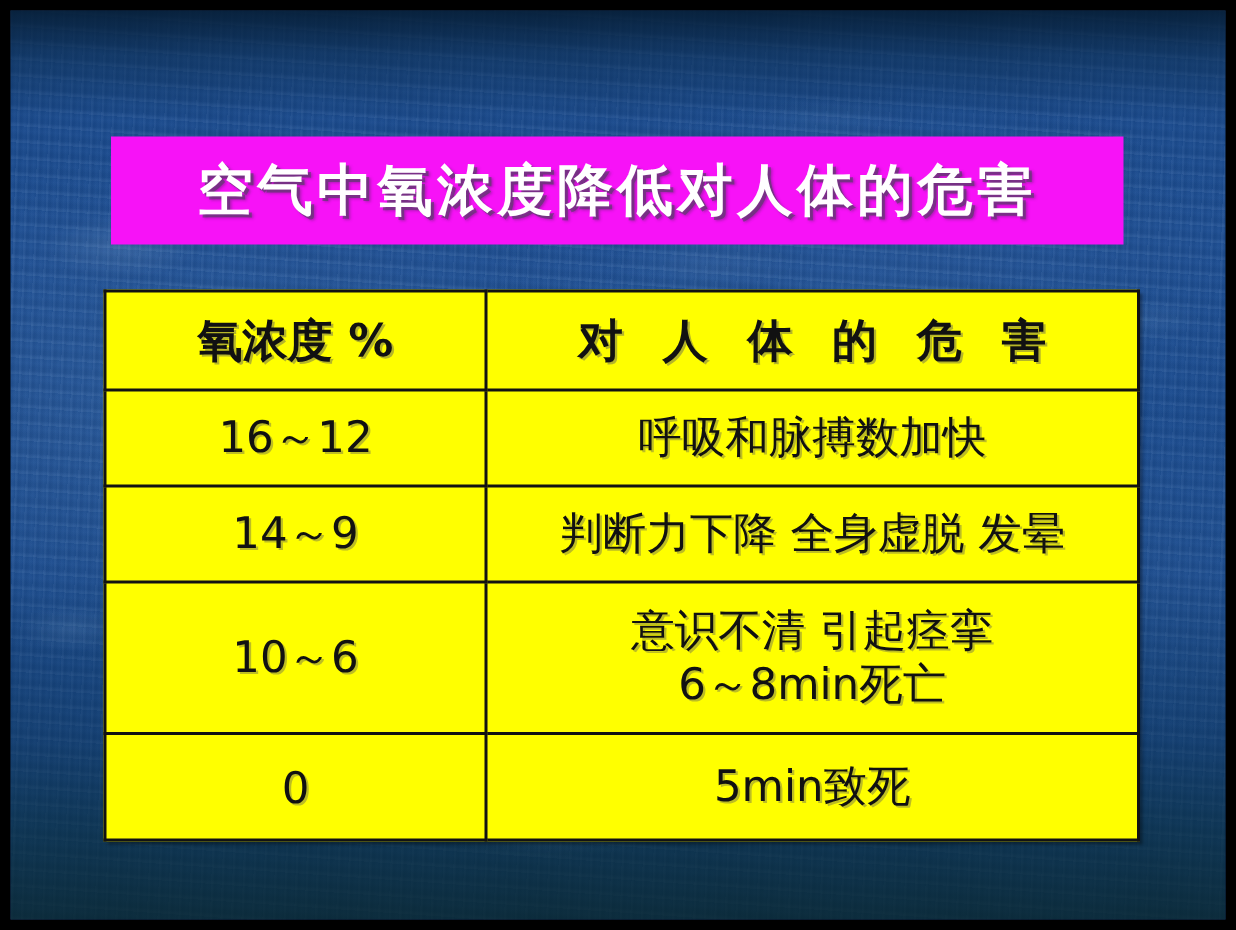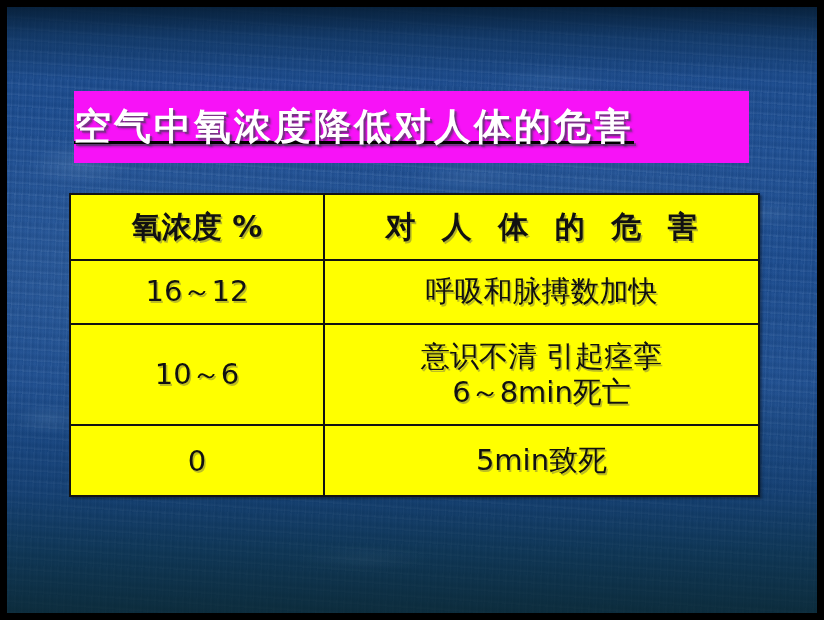--- a/index.html
+++ b/index.html
@@ -74,21 +74,21 @@
   
   #title-banner {
     position: absolute;
     left: 67px;
     top: 84px;
     width: 675px;
     height: 72px;
     background: #f712f7;
     display: flex;
     align-items: center;
-    text-decoration: underline;
+    justify-content: center;
   }
   #title-text {
     font-family: "DejaVu Sans", "Liberation Sans", sans-serif;
     font-size: 37px;
     font-weight: bold;
     color: #ffffff;
     letter-spacing: 3px;
     white-space: nowrap;
     text-shadow:
       2px 2px 0 rgba(70,70,90,0.55),
@@ -154,20 +154,24 @@
       <tr class="row-head">
         <td class="col-a head-a">氧浓度 %</td>
         <td class="col-b head-b">对 人 体 的 危 害</td>
       </tr>
 
       <tr class="row-body">
         <td class="col-a">16～12</td>
         <td class="col-b">呼吸和脉搏数加快</td>
       </tr>
 
+      <tr class="row-body">
+        <td class="col-a">14～9</td>
+        <td class="col-b">判断力下降 全身虚脱 发晕</td>
+      </tr>
 
       <tr class="row-body row-tall">
         <td class="col-a">10～6</td>
         <td class="col-b cell-lines">
           <span class="line">意识不清 引起痉挛</span>
           <span class="line">6～8min死亡</span>
         </td>
       </tr>
 
       <tr class="row-body row-last">

